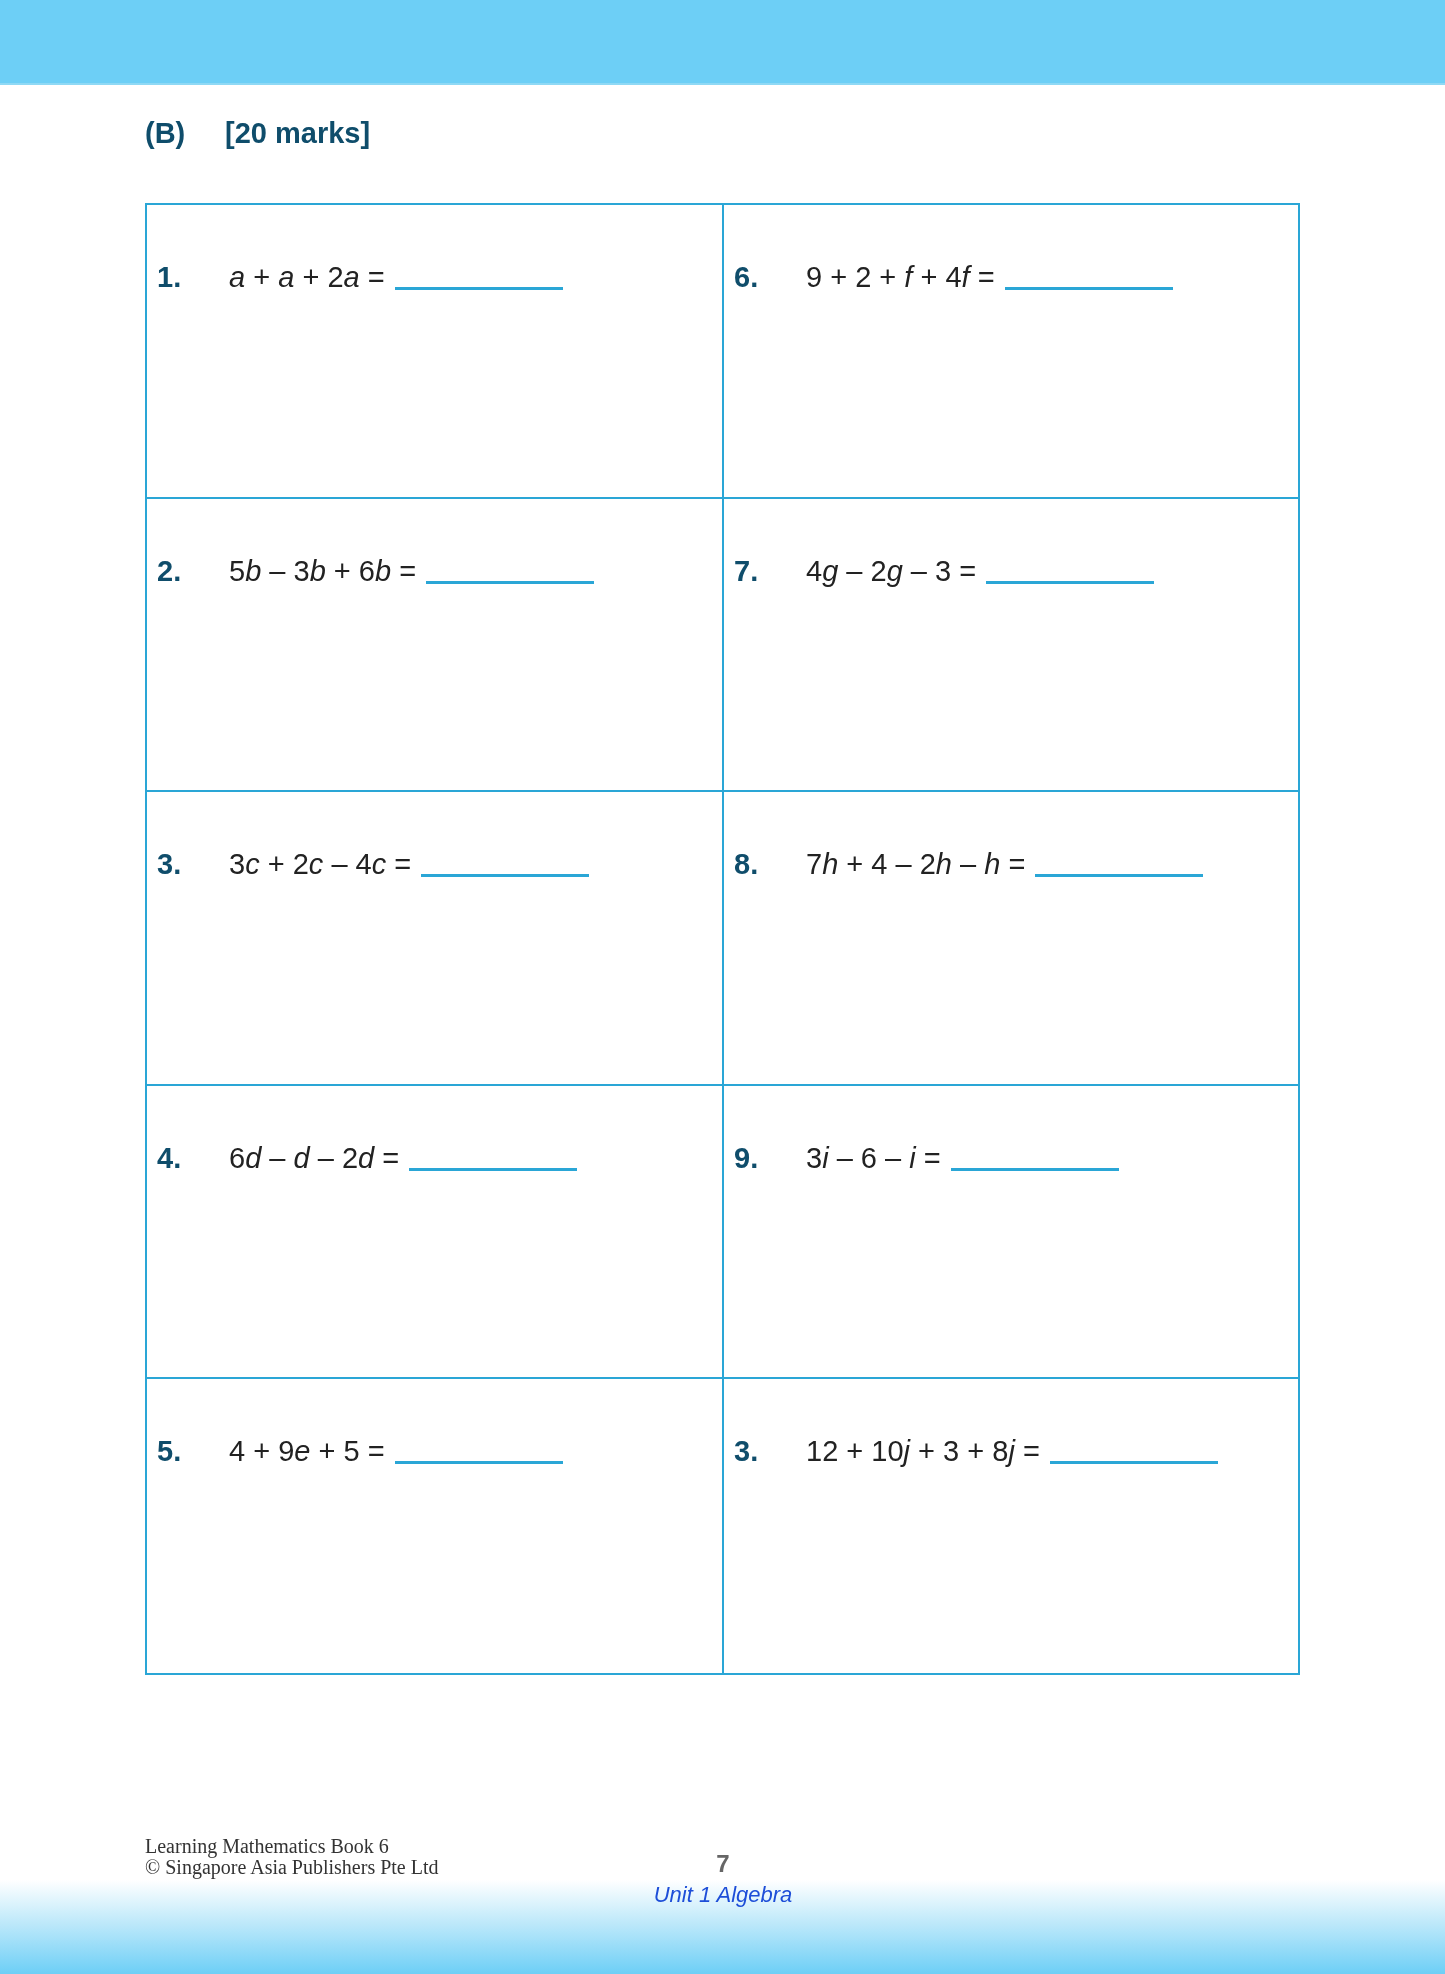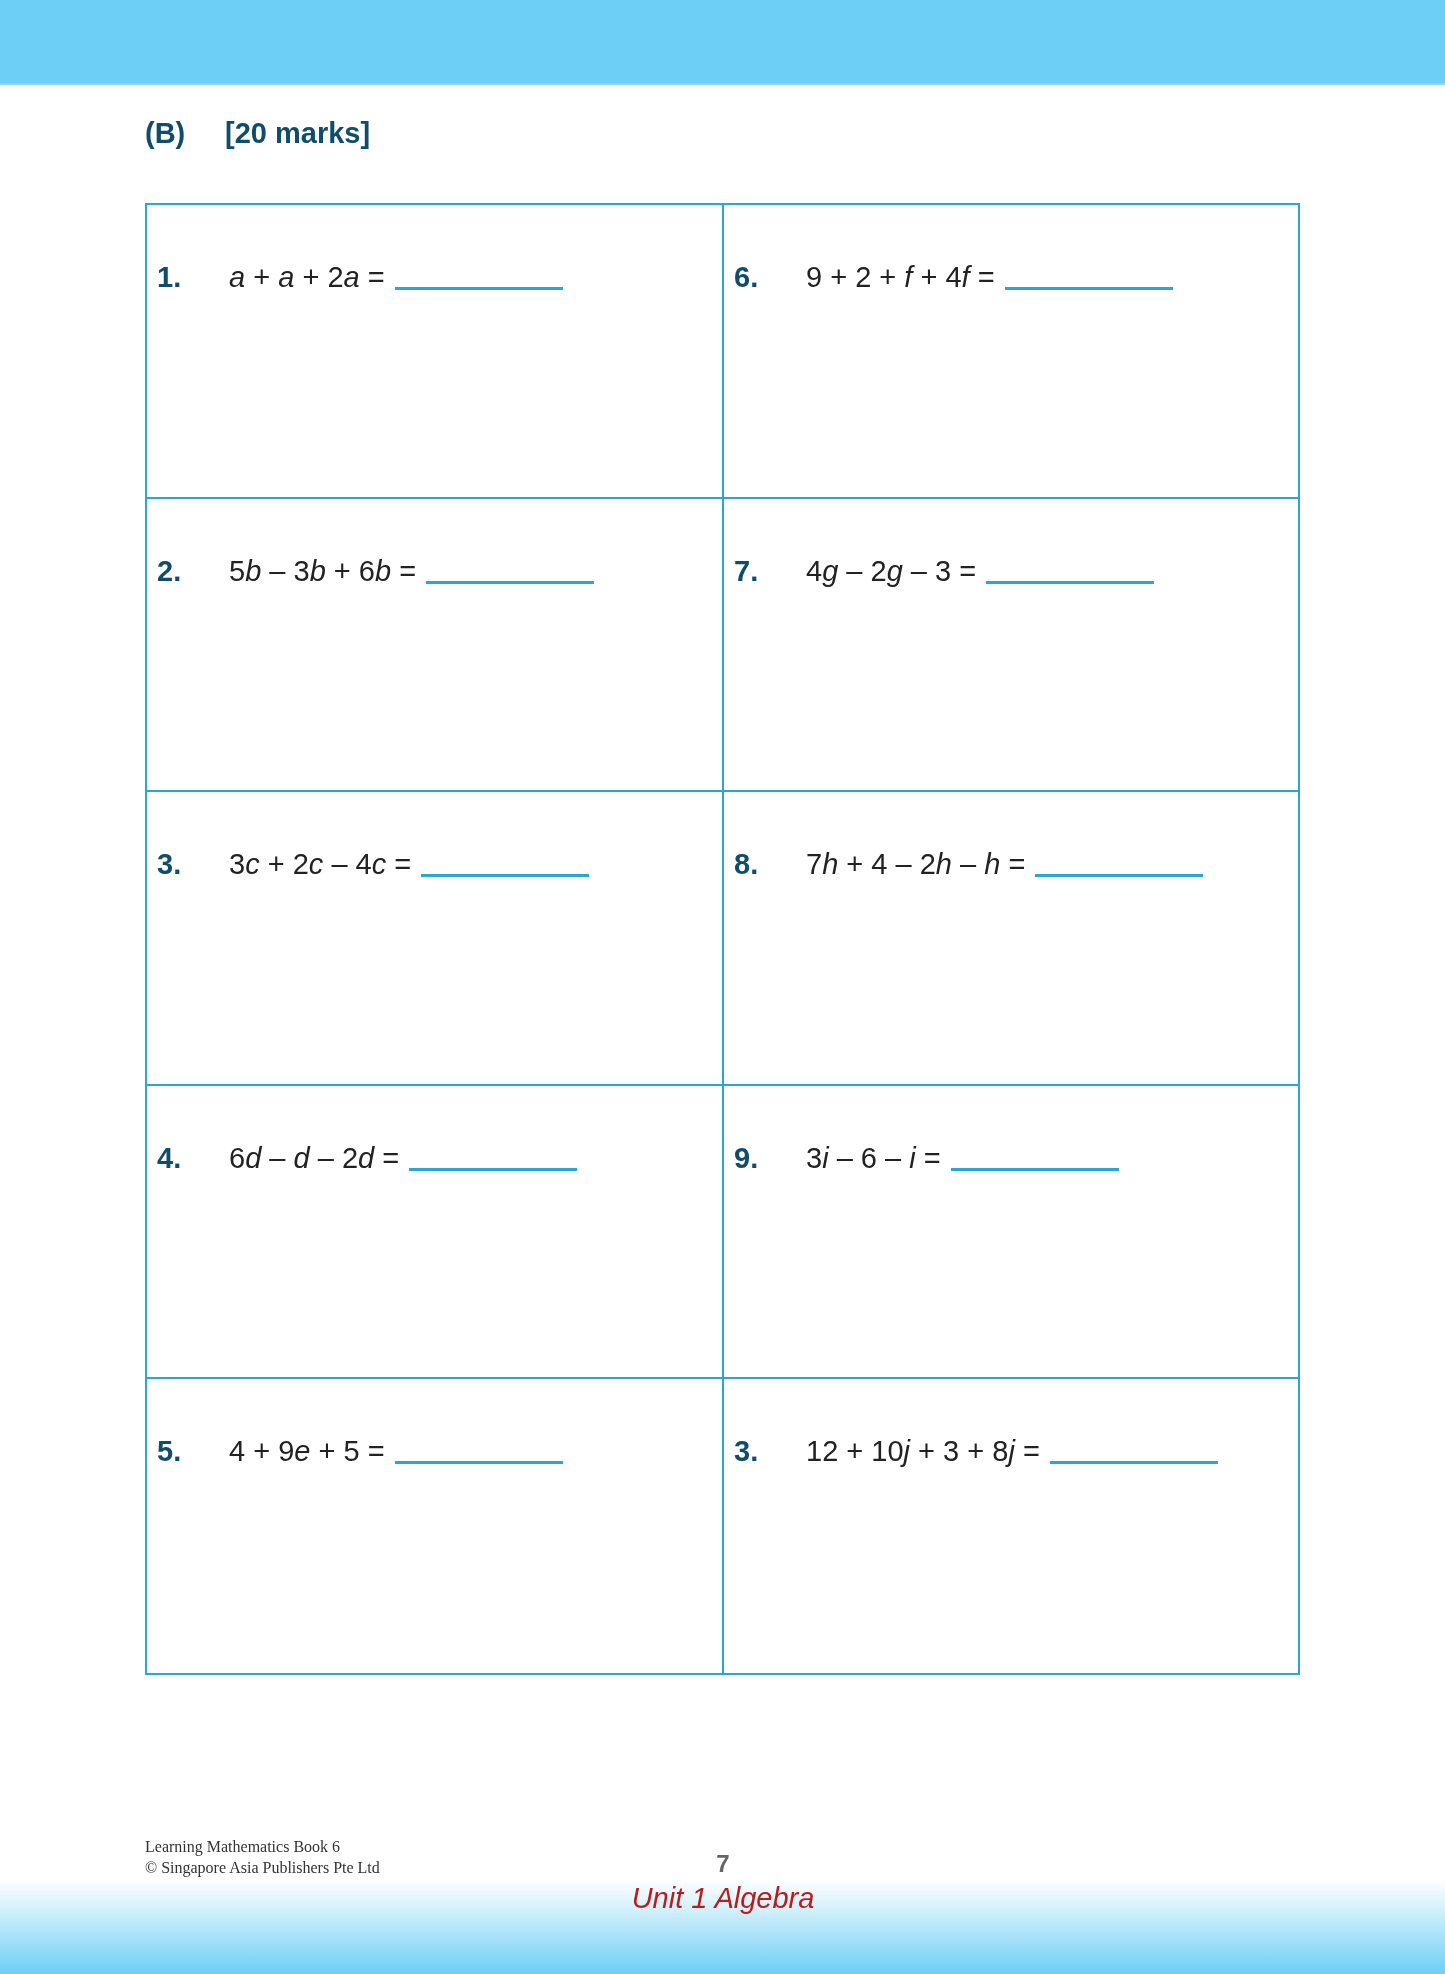--- a/index.html
+++ b/index.html
@@ -54,30 +54,30 @@
     background: #2aa6d6; margin-left: 10px;
     transform: translateY(3px);
   }
 
   .footer-band {
     position: absolute; left: 0; top: 1880px; width: 1445px; height: 94px;
     background: linear-gradient(to bottom, #ffffff 0%, #bfe9fa 45%, #6dcff6 100%);
   }
   .footer-left {
     position: absolute; left: 145px; top: 1836px;
-    font-family: "Liberation Serif", serif; font-size: 16px; color: #333;
+    font-family: "Liberation Serif", serif; font-size: 20px; color: #333;
     line-height: 21px;
   }
   .page-number {
     position: absolute; left: 700px; top: 1850px; width: 46px;
     text-align: center; font-weight: bold; font-size: 24px; color: #666;
   }
   .unit-label {
     position: absolute; left: 600px; top: 1882px; width: 246px;
-    text-align: center; font-style: italic; font-size: 29px; color: #b91c1c;
+    text-align: center; font-style: italic; font-size: 22px; color: #1d4ed8;
   }
 </style>
 </head>
 <body>
 
 <div class="top-band"></div>
 
 <div class="section-heading">
   <span class="label">(B)</span>
   <span class="marks">[20 marks]</span>

